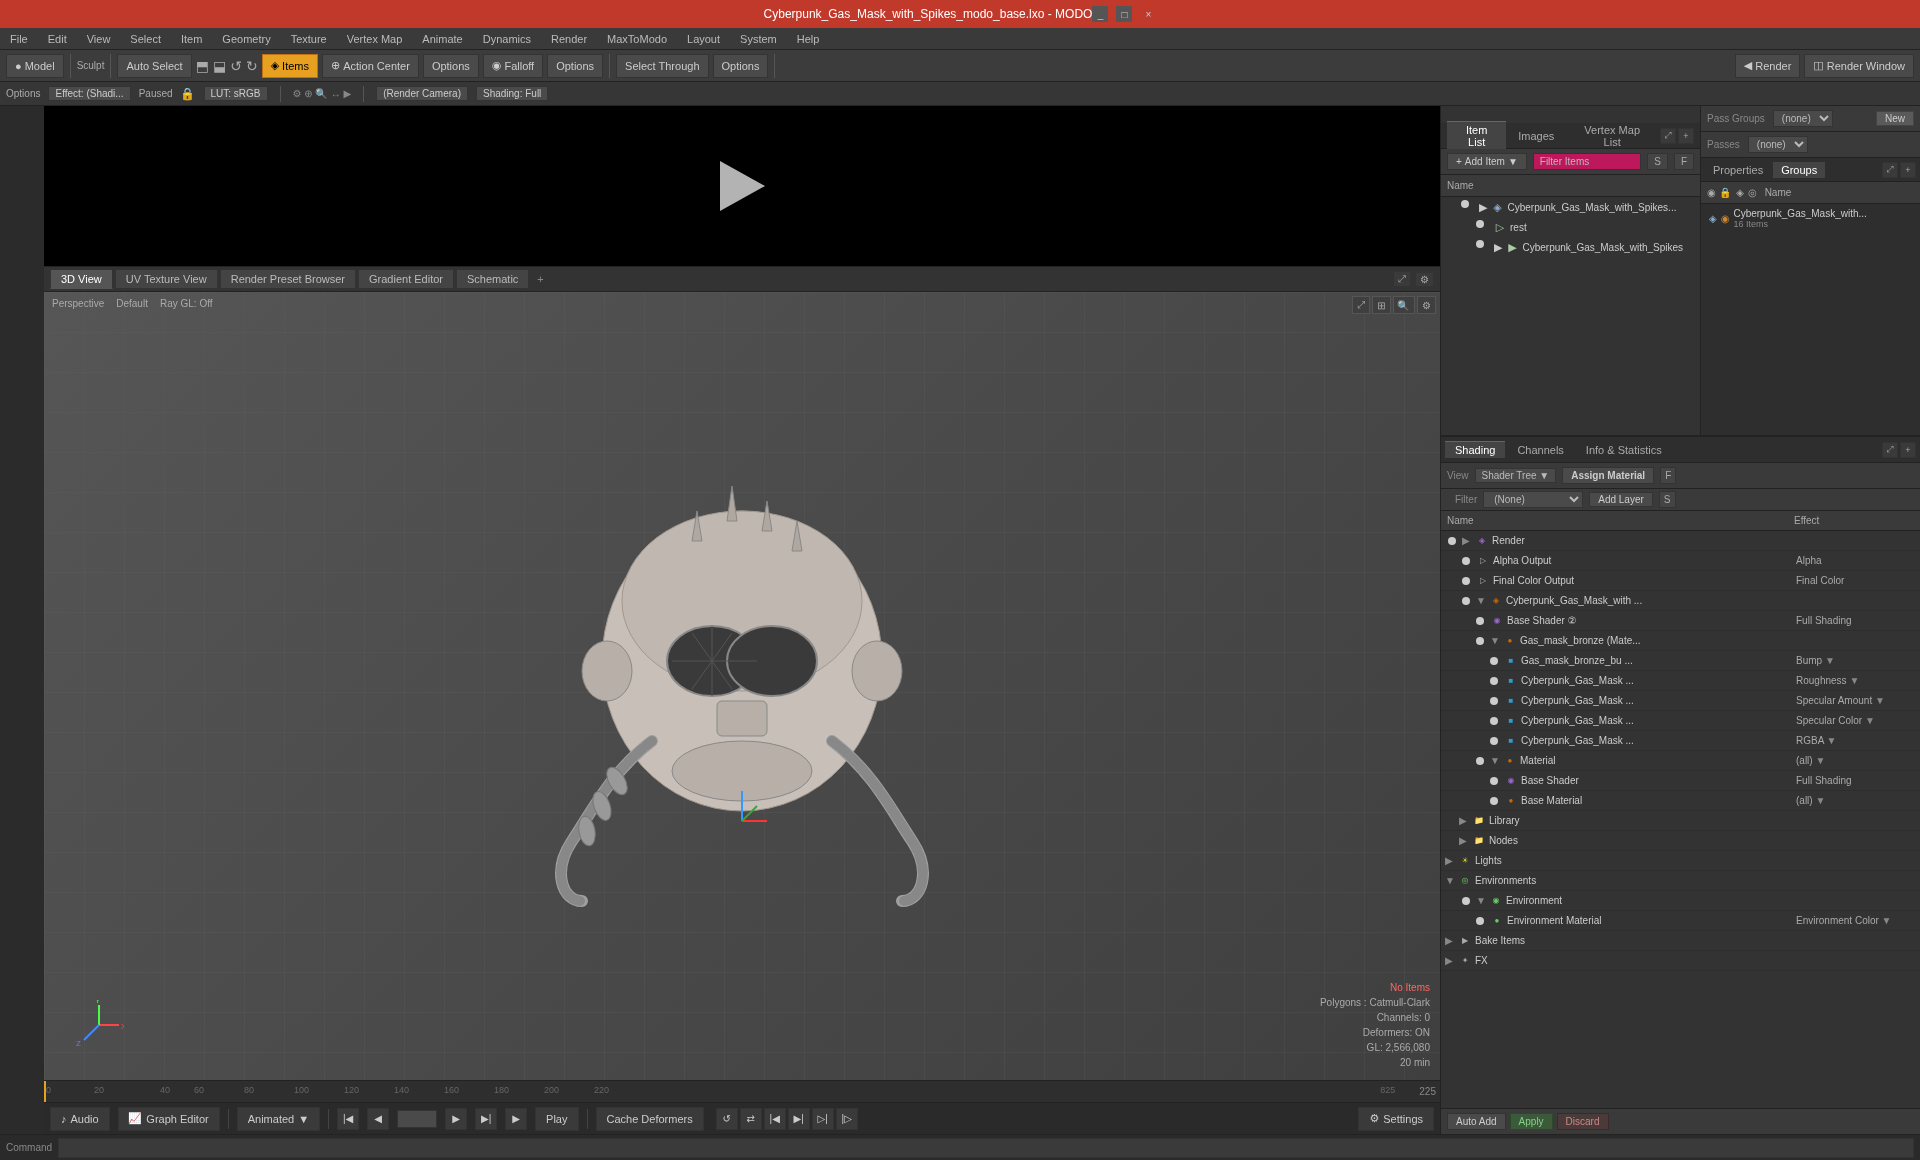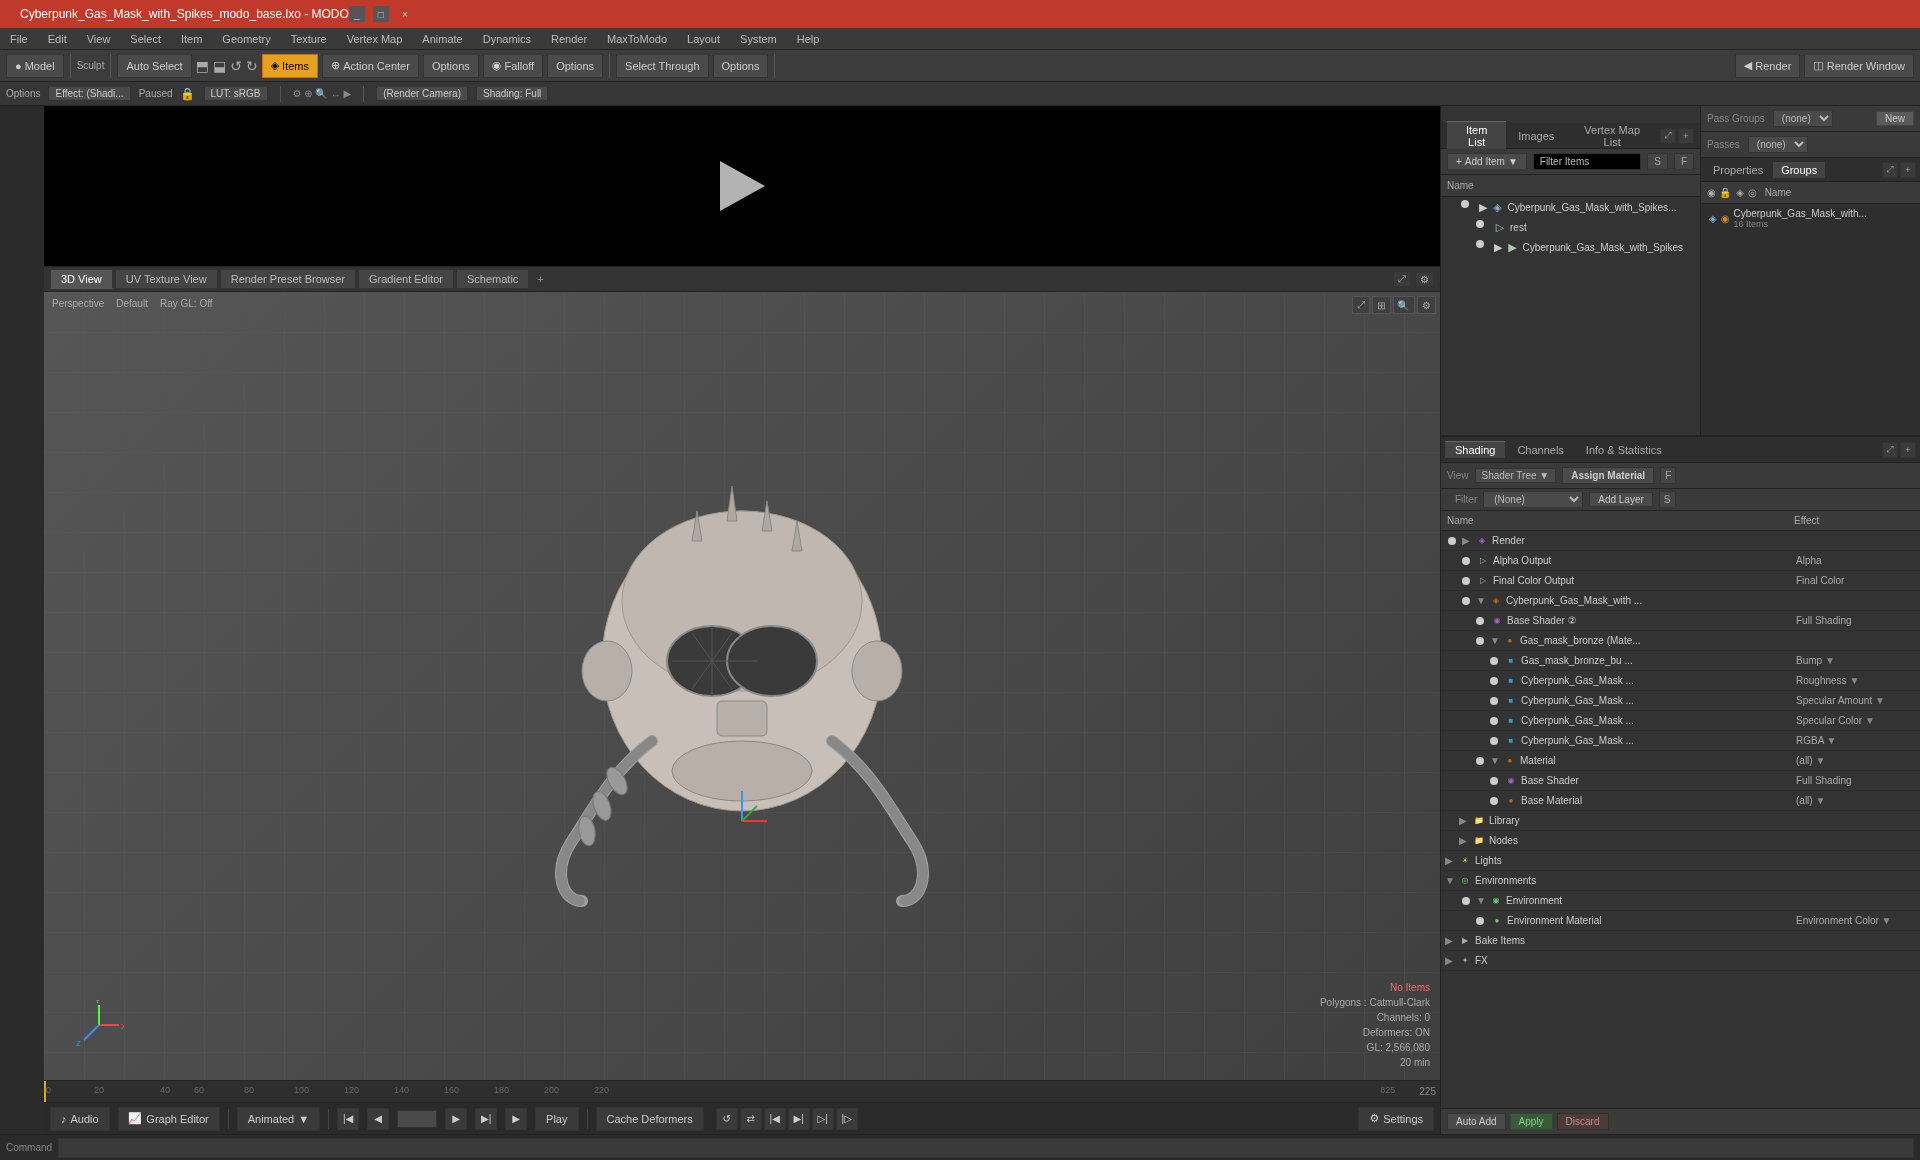--- a/index.html
+++ b/index.html
@@ -14,22 +14,22 @@
       display: flex;
       flex-direction: column;
     }
 
     
     #title-bar {
       background: #c0392b;
       height: 28px;
       display: flex;
       align-items: center;
-      justify-content: flex-start;
-      padding: 0 20px;
+      justify-content: center;
+      padding: 0 12px;
       color: #fff;
       font-size: 12px;
       flex-shrink: 0;
     }
     #title-bar .title { font-weight: normal; }
     #title-controls { display: flex; gap: 8px; }
     #title-controls span {
       width: 16px; height: 16px;
       background: #555;
       display: inline-flex; align-items: center; justify-content: center;
@@ -272,21 +272,21 @@
     .il-tool-btn {
       background: #4a4a4a;
       border: 1px solid #333;
       color: #ccc;
       padding: 2px 8px;
       font-size: 10px;
       cursor: pointer;
       display: flex; align-items: center; gap: 3px;
     }
     .il-filter {
-      background: #000000;
+      background: #be185d;
       border: 1px solid #333;
       color: #bbb;
       padding: 2px 6px;
       font-size: 10px;
       flex: 1;
     }
     #item-list-header {
       background: #3a3a3a;
       height: 22px;
       display: flex;

